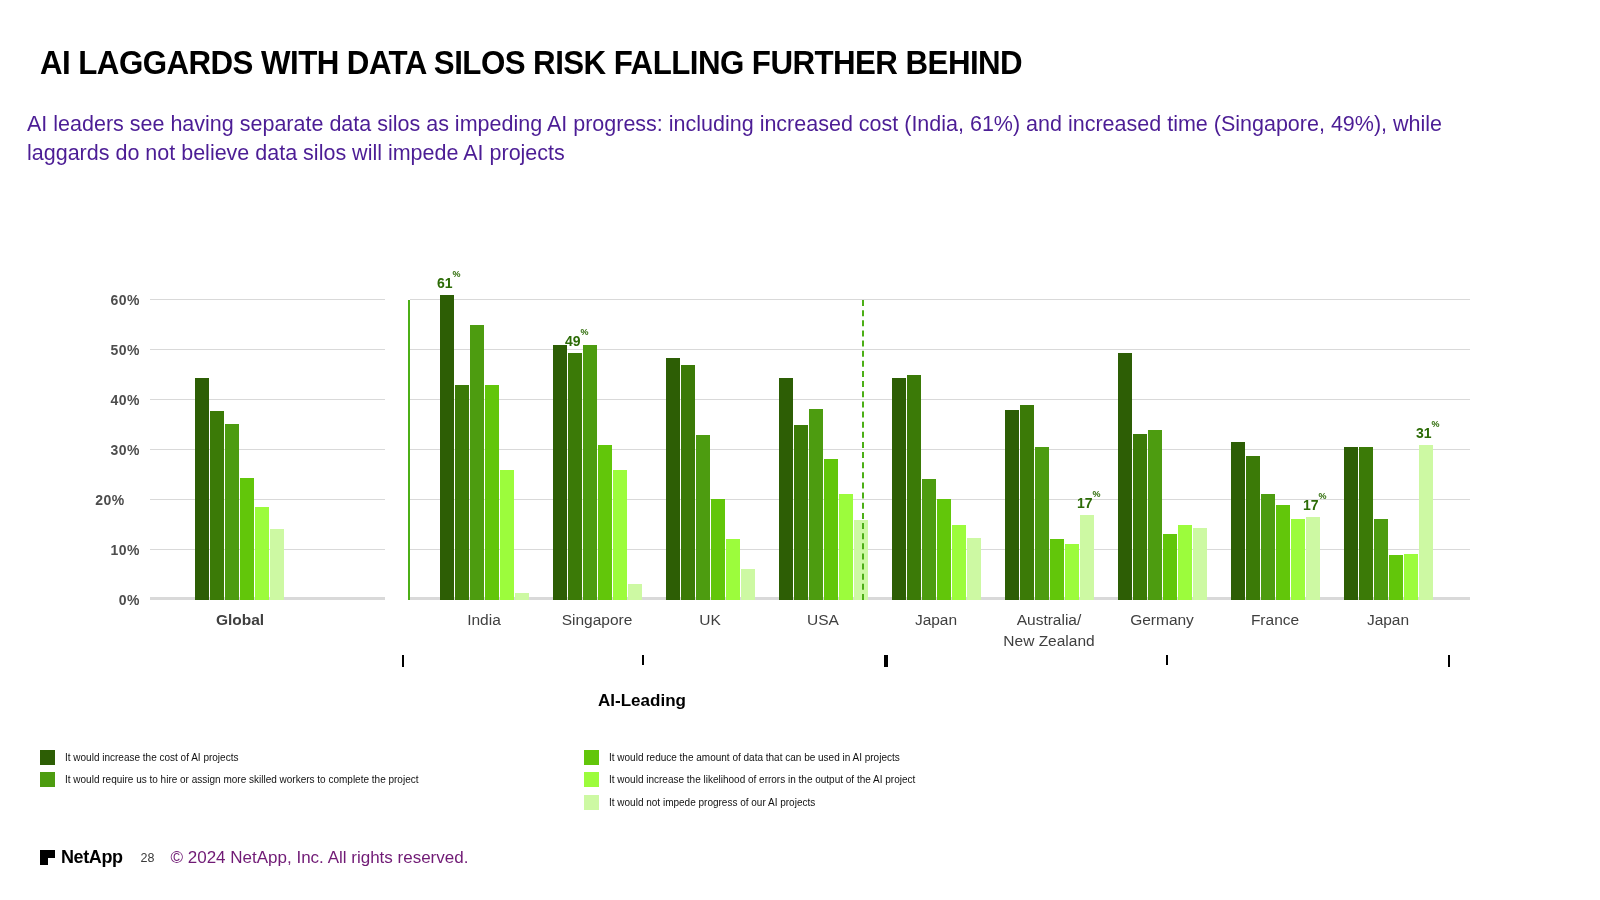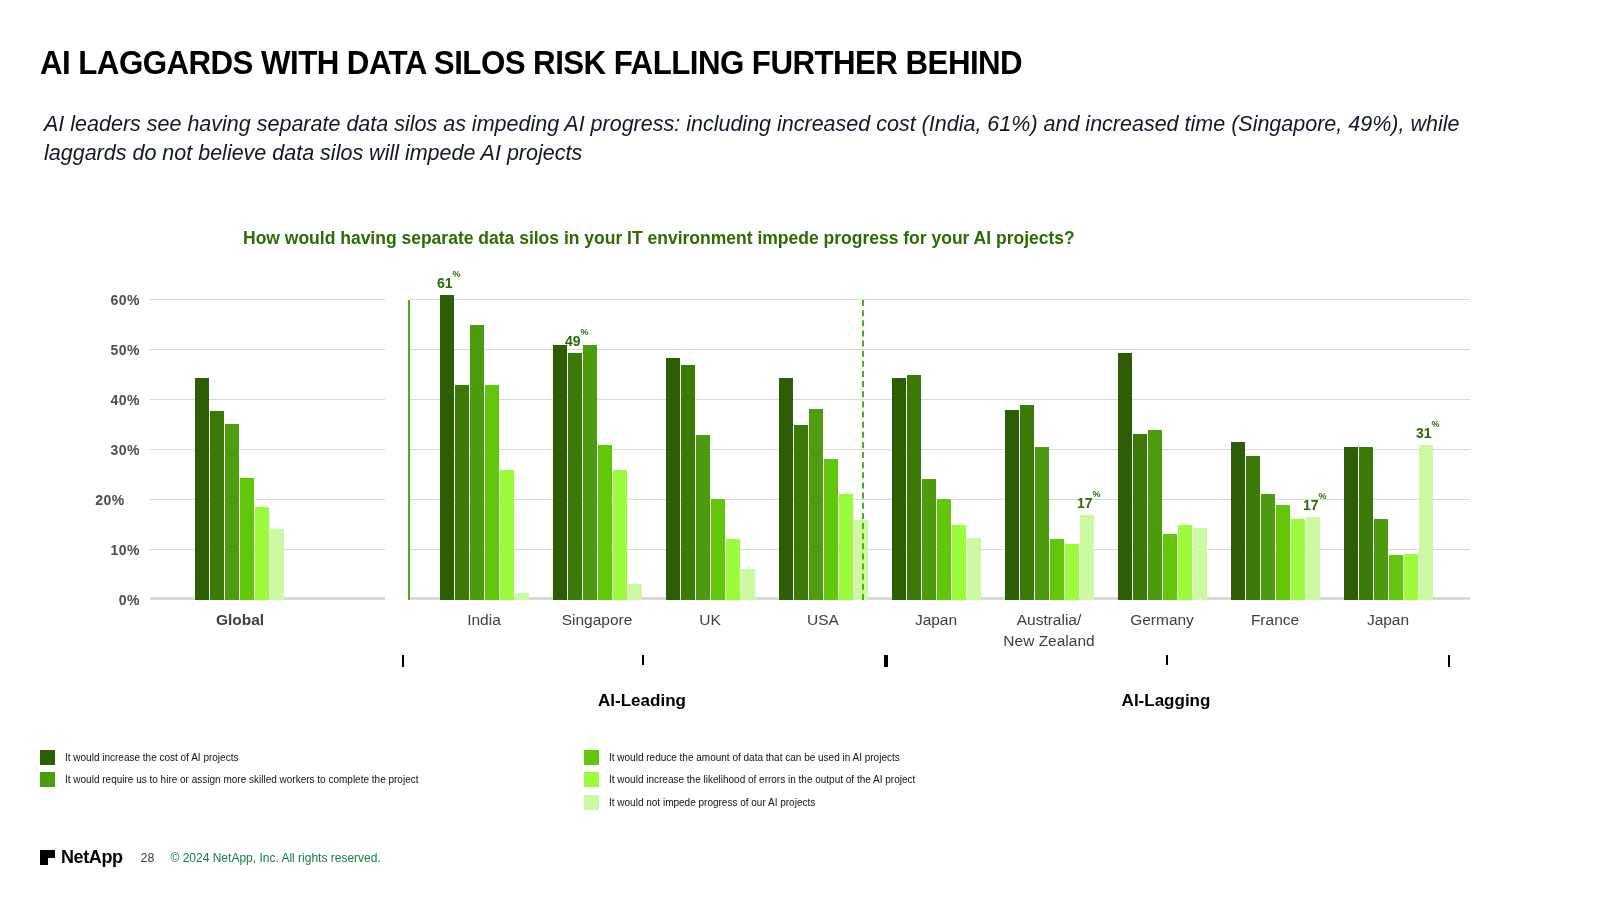--- a/index.html
+++ b/index.html
@@ -12,22 +12,22 @@
 
   
   .title{
     position:absolute;left:40px;top:44px;width:1420px;
     font-size:34px;font-weight:bold;letter-spacing:-0.6px;
     text-transform:uppercase;line-height:1.08;
     font-family:"Liberation Sans Narrow","Liberation Sans",sans-serif;
     transform:scaleX(0.92);transform-origin:left center;
   }
   .subtitle{
-    position:absolute;left:44px;top:110px;width:1500px;
-    font-size:21.5px;line-height:1.35;color:#0f172a;font-style:italic;
+    position:absolute;left:27px;top:110px;width:1500px;
+    font-size:21.5px;line-height:1.35;color:#4c1d95;
   }
 
   
   .chart-question{
     position:absolute;left:243px;top:228px;width:1120px;
     font-size:17.5px;font-weight:bold;color:#2c6b06;
   }
 
   
   .plot{position:absolute;}
@@ -86,31 +86,30 @@
   .footer{position:absolute;left:40px;bottom:32px;display:flex;align-items:center;}
   .logo{display:flex;align-items:center;margin-right:18px;}
   .logo-mark{
     width:15px;height:15px;background:#000;margin-right:6px;position:relative;
   }
   .logo-mark:after{
     content:"";position:absolute;right:0;bottom:0;width:7px;height:7px;background:#fff;
   }
   .logo-text{font-size:18px;font-weight:bold;letter-spacing:-0.4px;}
   .page-num{font-size:12.5px;color:#3a3a3a;margin-right:16px;}
-  .copyright{font-size:12px;color:#15803d;}
+  .copyright{font-size:17px;color:#701a75;}
 </style>
 </head>
 <body>
 
 <div class="slide">
 
   <div class="title">AI LAGGARDS WITH DATA SILOS RISK FALLING FURTHER BEHIND</div>
   <div class="subtitle">AI leaders see having separate data silos as impeding AI progress: including increased cost (India, 61%) and increased time (Singapore, 49%), while laggards do not believe data silos will impede AI projects</div>
 
-  <div class="chart-question">How would having separate data silos in your IT environment impede progress for your AI projects?</div>
 
   <div class="yaxis" id="yaxis">
       <div class="ytick" style="bottom: 0px; transform: translateY(50%);">0%</div>
       <div class="ytick" style="bottom: 50px; transform: translateY(50%);">10%</div>
       <div class="ytick" style="bottom: 100px; transform: translateY(50%); text-align: center;">20%</div>
       <div class="ytick" style="bottom: 150px; transform: translateY(50%);">30%</div>
       <div class="ytick" style="bottom: 200px; transform: translateY(50%);">40%</div>
       <div class="ytick" style="bottom: 250px; transform: translateY(50%);">50%</div>
       <div class="ytick" style="bottom: 300px; transform: translateY(50%);">60%</div>
     </div>
@@ -266,14 +265,13 @@
     </div>
     <span class="page-num">28</span>
     <span class="copyright">© 2024 NetApp, Inc. All rights reserved.</span>
   </div>
 
 <div class="bracket" style="left: 402px; width: 480px; top: 655px; border-width: 2px 2px 0px; border-style: none solid solid; border-top-color: initial; border-bottom-color: rgb(0, 0, 0); height: 12px; border-left-color: rgb(0, 0, 0); border-right-color: rgb(0, 0, 0);"></div>
     <div class="bracket-tick" style="left: 642px; top: 655px;"></div>
     <div class="bracket-label" style="left: 402px; width: 480px; top: 691px;">AI-Leading</div>
     <div class="bracket" style="left: 886px; width: 560px; top: 655px; border-width: 2px 2px 0px; border-style: none solid solid; border-top-color: initial; border-bottom-color: rgb(0, 0, 0); height: 12px; border-left-color: rgb(0, 0, 0); border-right-color: rgb(0, 0, 0);"></div>
     <div class="bracket-tick" style="left: 1166px; top: 655px;"></div>
-    <div class="bracket-label" style="left: 886px; width: 560px; top: 691px;">AI-Lagging</div>
   </div>
 
 </body></html>

